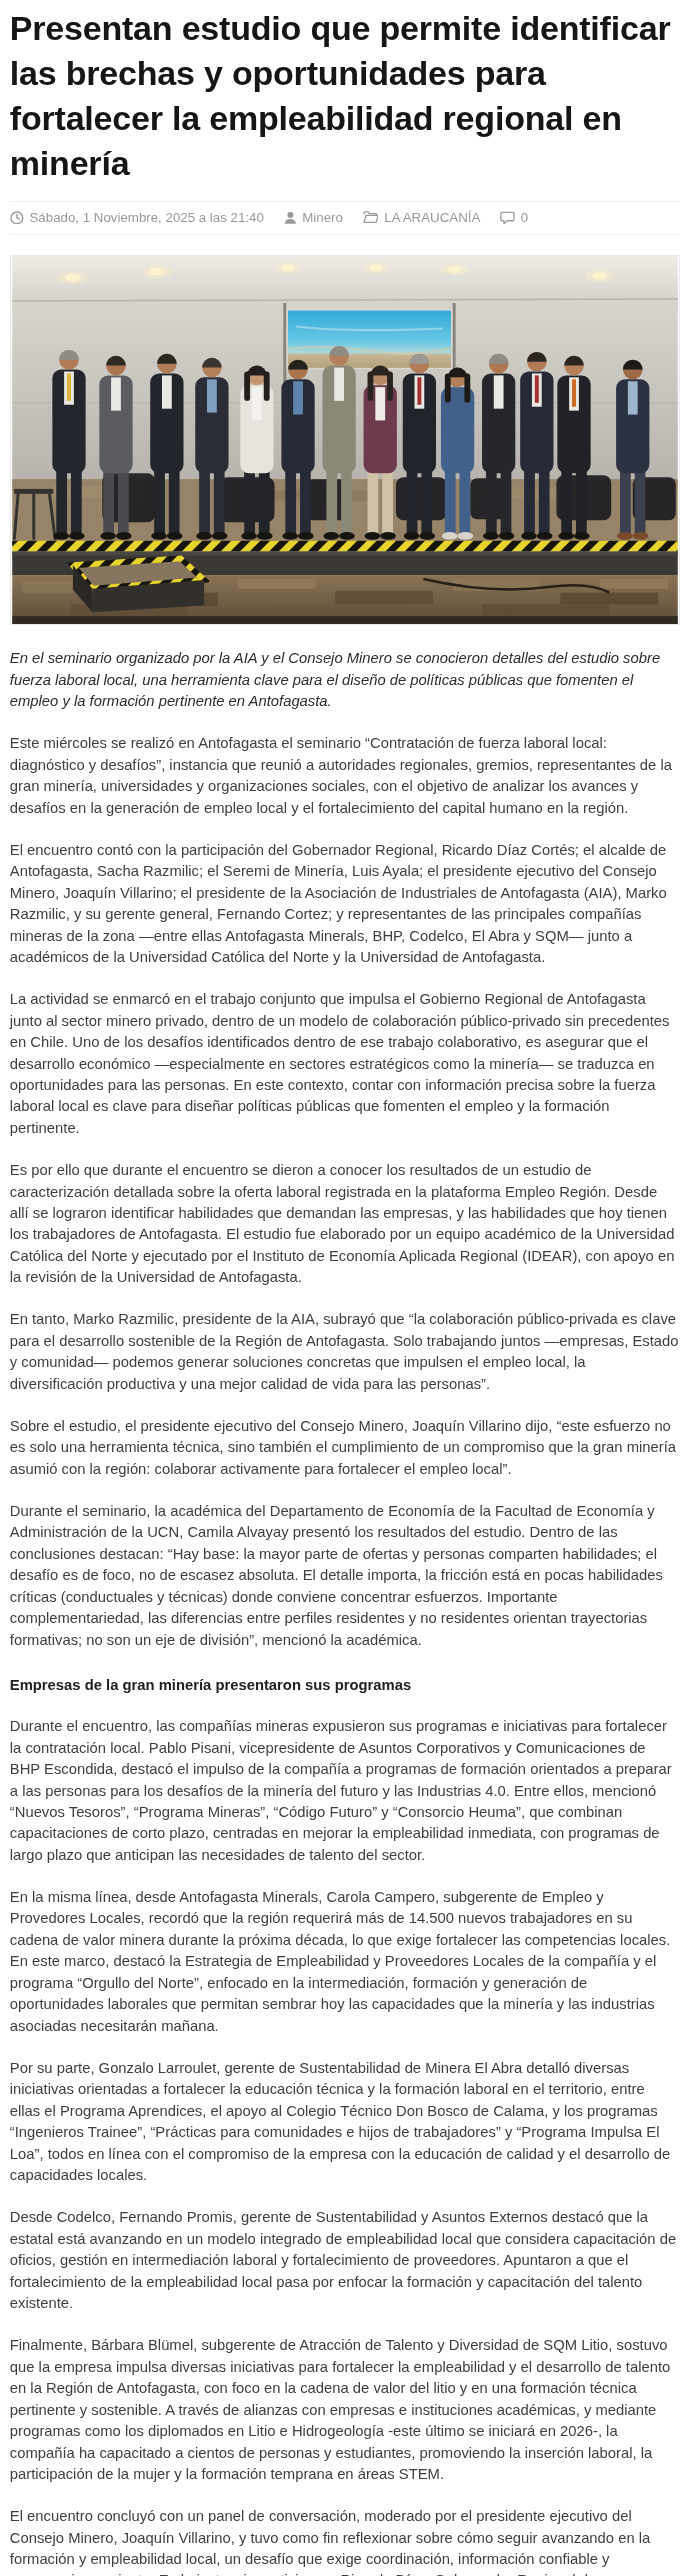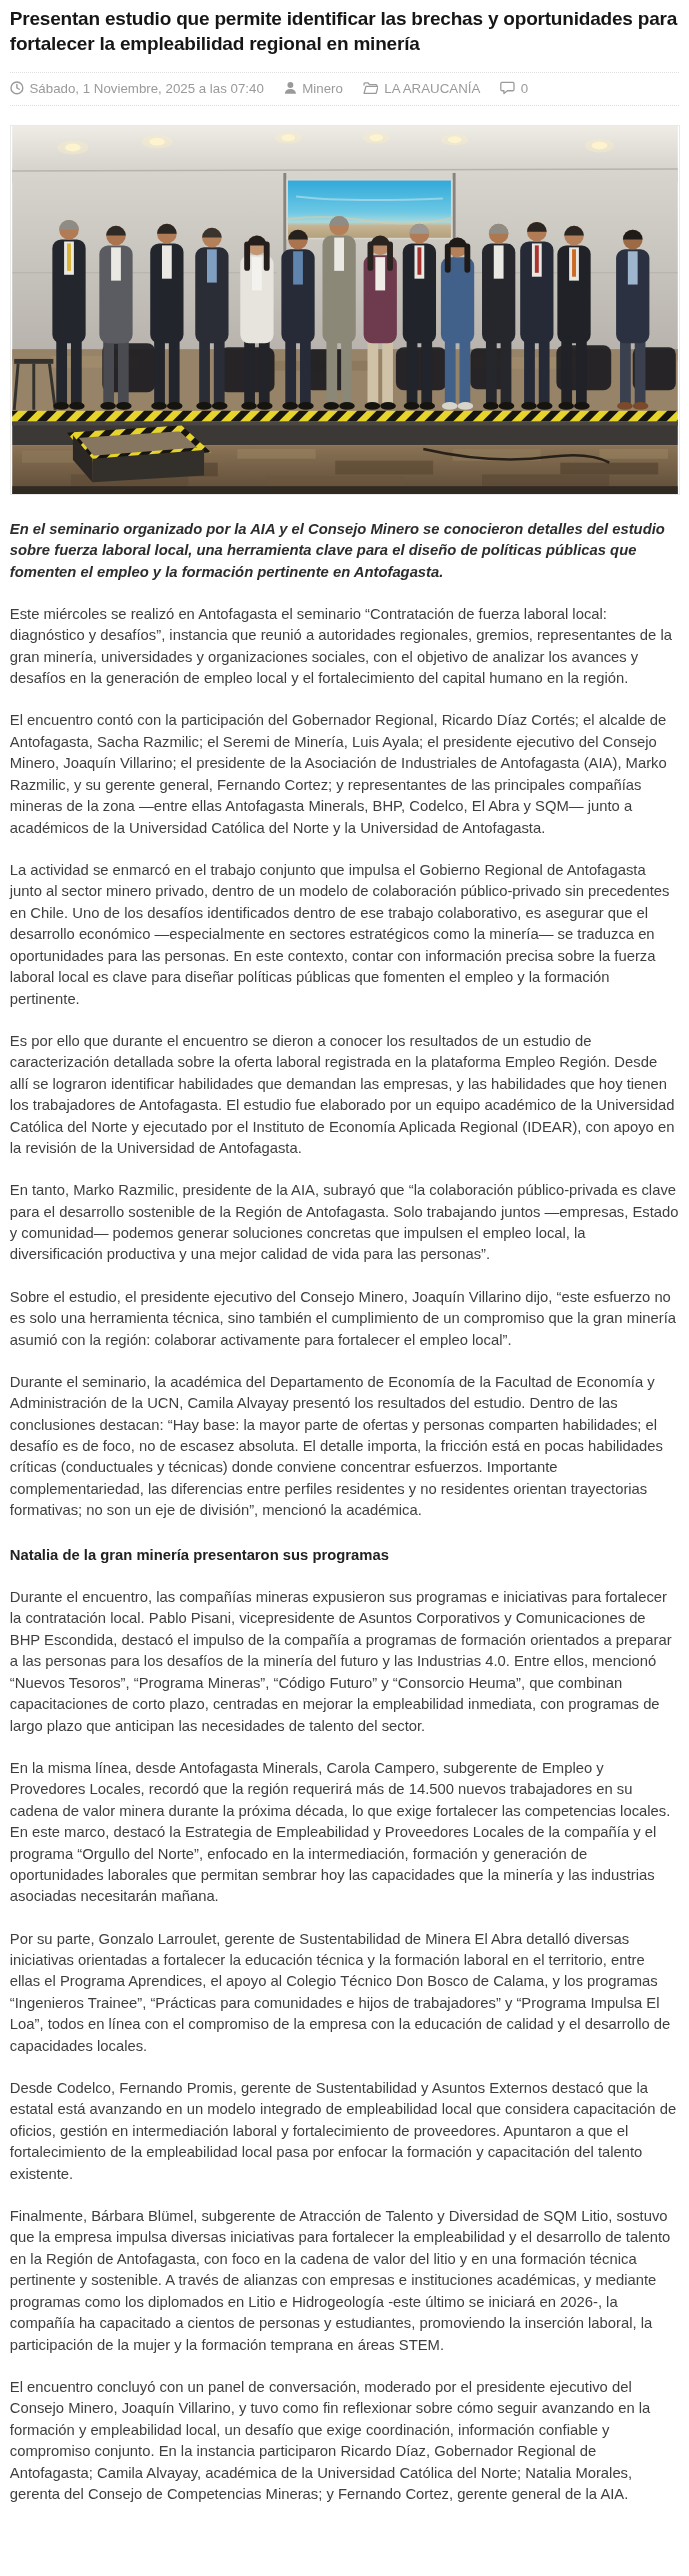--- a/index.html
+++ b/index.html
@@ -1,51 +1,51 @@
 <!DOCTYPE html>
 <html lang="es"><head>
 <meta charset="utf-8">
 <style>
   html,body{margin:0;padding:0;background:#ffffff;}
   body{width:689px;font-family:"Liberation Sans", sans-serif;-webkit-font-smoothing:antialiased;}
   .page{width:689px;overflow:hidden;}
   h1.title{
     margin:5.9px 9.8px 15.8px;
-    font-size:19px;line-height:1.32;font-weight:700;color:#161616;
+    font-size:34px;line-height:1.32;font-weight:700;color:#161616;
     letter-spacing:-0.2px;
   }
   .meta{
     display:flex;align-items:center;gap:19.7px;
     margin:0 9.8px;padding:7.9px 0 8.9px;
     border-top:1px dotted #dedede;border-bottom:1px dotted #dedede;
     color:#9a9a9a;font-size:13.3px;white-space:nowrap;
   }
   .meta .mi{display:inline-flex;align-items:center;gap:5.9px;color:#9a9a9a;text-decoration:none;}
   .meta svg{display:block;}
   .photo{margin:19.7px 9.8px 0;padding:0;}
   .photo svg{display:block;width:670px;height:370px;border:1px solid #e9e9e9;box-sizing:border-box;}
   article{margin:0 9.8px;color:#3f3f3f;font-size:14.8px;line-height:1.45;}
   article p{margin:20.7px 0;}
-  p.lede{font-style:italic;font-weight:700;color:#2d2d2d;margin-top:23.6px;}
+  p.lede{font-style:italic;font-weight:400;color:#2d2d2d;margin-top:23.6px;}
   h2.subhead{font-size:14.8px;font-weight:700;color:#222222;margin:23.6px 0 20.7px;line-height:1.4;}
 </style>
 </head>
 <body>
 
 <div class="page">
 
   <h1 class="title">Presentan estudio que permite identificar las brechas y oportunidades para fortalecer la empleabilidad regional en minería</h1>
 
   <div class="meta">
     <span class="mi">
       <svg width="13.8" height="13.8" viewBox="0 0 14 14">
         <circle cx="7" cy="7" r="6" fill="none" stroke="#9a9a9a" stroke-width="1.4"></circle>
         <path d="M7 3.6 V7 L9.4 8.4" fill="none" stroke="#9a9a9a" stroke-width="1.4" stroke-linecap="round"></path>
       </svg>
-      <span>Sábado, 1 Noviembre, 2025 a las 07:40</span>
+      <span>Sábado, 1 Noviembre, 2025 a las 21:40</span>
     </span>
     <a class="mi" href="#">
       <svg width="12.8" height="13.8" viewBox="0 0 13 14">
         <circle cx="6.5" cy="4" r="3" fill="#9a9a9a"></circle>
         <path d="M0.8 13 q0.4 -5 5.7 -5 q5.3 0 5.7 5 z" fill="#9a9a9a"></path>
       </svg>
       <span>Minero</span>
     </a>
     <a class="mi" href="#">
       <svg width="15.8" height="12.8" viewBox="0 0 16 13">
@@ -299,21 +299,21 @@
 
   <article>
     <p class="lede">En el seminario organizado por la AIA y el Consejo Minero se conocieron detalles del estudio sobre fuerza laboral local, una herramienta clave para el diseño de políticas públicas que fomenten el empleo y la formación pertinente en Antofagasta.</p>
     <p>Este miércoles se realizó en Antofagasta el seminario “Contratación de fuerza laboral local: diagnóstico y desafíos”, instancia que reunió a autoridades regionales, gremios, representantes de la gran minería, universidades y organizaciones sociales, con el objetivo de analizar los avances y desafíos en la generación de empleo local y el fortalecimiento del capital humano en la región.</p>
     <p>El encuentro contó con la participación del Gobernador Regional, Ricardo Díaz Cortés; el alcalde de Antofagasta, Sacha Razmilic; el Seremi de Minería, Luis Ayala; el presidente ejecutivo del Consejo Minero, Joaquín Villarino; el presidente de la Asociación de Industriales de Antofagasta (AIA), Marko Razmilic, y su gerente general, Fernando Cortez; y representantes de las principales compañías mineras de la zona —entre ellas Antofagasta Minerals, BHP, Codelco, El Abra y SQM— junto a académicos de la Universidad Católica del Norte y la Universidad de Antofagasta.</p>
     <p>La actividad se enmarcó en el trabajo conjunto que impulsa el Gobierno Regional de Antofagasta junto al sector minero privado, dentro de un modelo de colaboración público-privado sin precedentes en Chile. Uno de los desafíos identificados dentro de ese trabajo colaborativo, es asegurar que el desarrollo económico —especialmente en sectores estratégicos como la minería— se traduzca en oportunidades para las personas. En este contexto, contar con información precisa sobre la fuerza laboral local es clave para diseñar políticas públicas que fomenten el empleo y la formación pertinente.</p>
     <p>Es por ello que durante el encuentro se dieron a conocer los resultados de un estudio de caracterización detallada sobre la oferta laboral registrada en la plataforma Empleo Región. Desde allí se lograron identificar habilidades que demandan las empresas, y las habilidades que hoy tienen los trabajadores de Antofagasta. El estudio fue elaborado por un equipo académico de la Universidad Católica del Norte y ejecutado por el Instituto de Economía Aplicada Regional (IDEAR), con apoyo en la revisión de la Universidad de Antofagasta.</p>
     <p>En tanto, Marko Razmilic, presidente de la AIA, subrayó que “la colaboración público-privada es clave para el desarrollo sostenible de la Región de Antofagasta. Solo trabajando juntos —empresas, Estado y comunidad— podemos generar soluciones concretas que impulsen el empleo local, la diversificación productiva y una mejor calidad de vida para las personas”.</p>
     <p>Sobre el estudio, el presidente ejecutivo del Consejo Minero, Joaquín Villarino dijo, “este esfuerzo no es solo una herramienta técnica, sino también el cumplimiento de un compromiso que la gran minería asumió con la región: colaborar activamente para fortalecer el empleo local”.</p>
     <p>Durante el seminario, la académica del Departamento de Economía de la Facultad de Economía y Administración de la UCN, Camila Alvayay presentó los resultados del estudio. Dentro de las conclusiones destacan: “Hay base: la mayor parte de ofertas y personas comparten habilidades; el desafío es de foco, no de escasez absoluta. El detalle importa, la fricción está en pocas habilidades críticas (conductuales y técnicas) donde conviene concentrar esfuerzos. Importante complementariedad, las diferencias entre perfiles residentes y no residentes orientan trayectorias formativas; no son un eje de división”, mencionó la académica.</p>
-    <h2 class="subhead">Natalia de la gran minería presentaron sus programas</h2>
+    <h2 class="subhead">Empresas de la gran minería presentaron sus programas</h2>
     <p>Durante el encuentro, las compañías mineras expusieron sus programas e iniciativas para fortalecer la contratación local. Pablo Pisani, vicepresidente de Asuntos Corporativos y Comunicaciones de BHP Escondida, destacó el impulso de la compañía a programas de formación orientados a preparar a las personas para los desafíos de la minería del futuro y las Industrias 4.0. Entre ellos, mencionó “Nuevos Tesoros”, “Programa Mineras”, “Código Futuro” y “Consorcio Heuma”, que combinan capacitaciones de corto plazo, centradas en mejorar la empleabilidad inmediata, con programas de largo plazo que anticipan las necesidades de talento del sector.</p>
     <p>En la misma línea, desde Antofagasta Minerals, Carola Campero, subgerente de Empleo y Provedores Locales, recordó que la región requerirá más de 14.500 nuevos trabajadores en su cadena de valor minera durante la próxima década, lo que exige fortalecer las competencias locales. En este marco, destacó la Estrategia de Empleabilidad y Proveedores Locales de la compañía y el programa “Orgullo del Norte”, enfocado en la intermediación, formación y generación de oportunidades laborales que permitan sembrar hoy las capacidades que la minería y las industrias asociadas necesitarán mañana.</p>
     <p>Por su parte, Gonzalo Larroulet, gerente de Sustentabilidad de Minera El Abra detalló diversas iniciativas orientadas a fortalecer la educación técnica y la formación laboral en el territorio, entre ellas el Programa Aprendices, el apoyo al Colegio Técnico Don Bosco de Calama, y los programas “Ingenieros Trainee”, “Prácticas para comunidades e hijos de trabajadores” y “Programa Impulsa El Loa”, todos en línea con el compromiso de la empresa con la educación de calidad y el desarrollo de capacidades locales.</p>
     <p>Desde Codelco, Fernando Promis, gerente de Sustentabilidad y Asuntos Externos destacó que la estatal está avanzando en un modelo integrado de empleabilidad local que considera capacitación de oficios, gestión en intermediación laboral y fortalecimiento de proveedores. Apuntaron a que el fortalecimiento de la empleabilidad local pasa por enfocar la formación y capacitación del talento existente.</p>
     <p>Finalmente, Bárbara Blümel, subgerente de Atracción de Talento y Diversidad de SQM Litio, sostuvo que la empresa impulsa diversas iniciativas para fortalecer la empleabilidad y el desarrollo de talento en la Región de Antofagasta, con foco en la cadena de valor del litio y en una formación técnica pertinente y sostenible. A través de alianzas con empresas e instituciones académicas, y mediante programas como los diplomados en Litio e Hidrogeología -este último se iniciará en 2026-, la compañía ha capacitado a cientos de personas y estudiantes, promoviendo la inserción laboral, la participación de la mujer y la formación temprana en áreas STEM.</p>
     <p>El encuentro concluyó con un panel de conversación, moderado por el presidente ejecutivo del Consejo Minero, Joaquín Villarino, y tuvo como fin reflexionar sobre cómo seguir avanzando en la formación y empleabilidad local, un desafío que exige coordinación, información confiable y compromiso conjunto. En la instancia participaron Ricardo Díaz, Gobernador Regional de Antofagasta; Camila Alvayay, académica de la Universidad Católica del Norte; Natalia Morales, gerenta del Consejo de Competencias Mineras; y Fernando Cortez, gerente general de la AIA.</p>
   </article>
 
 </div>
 

